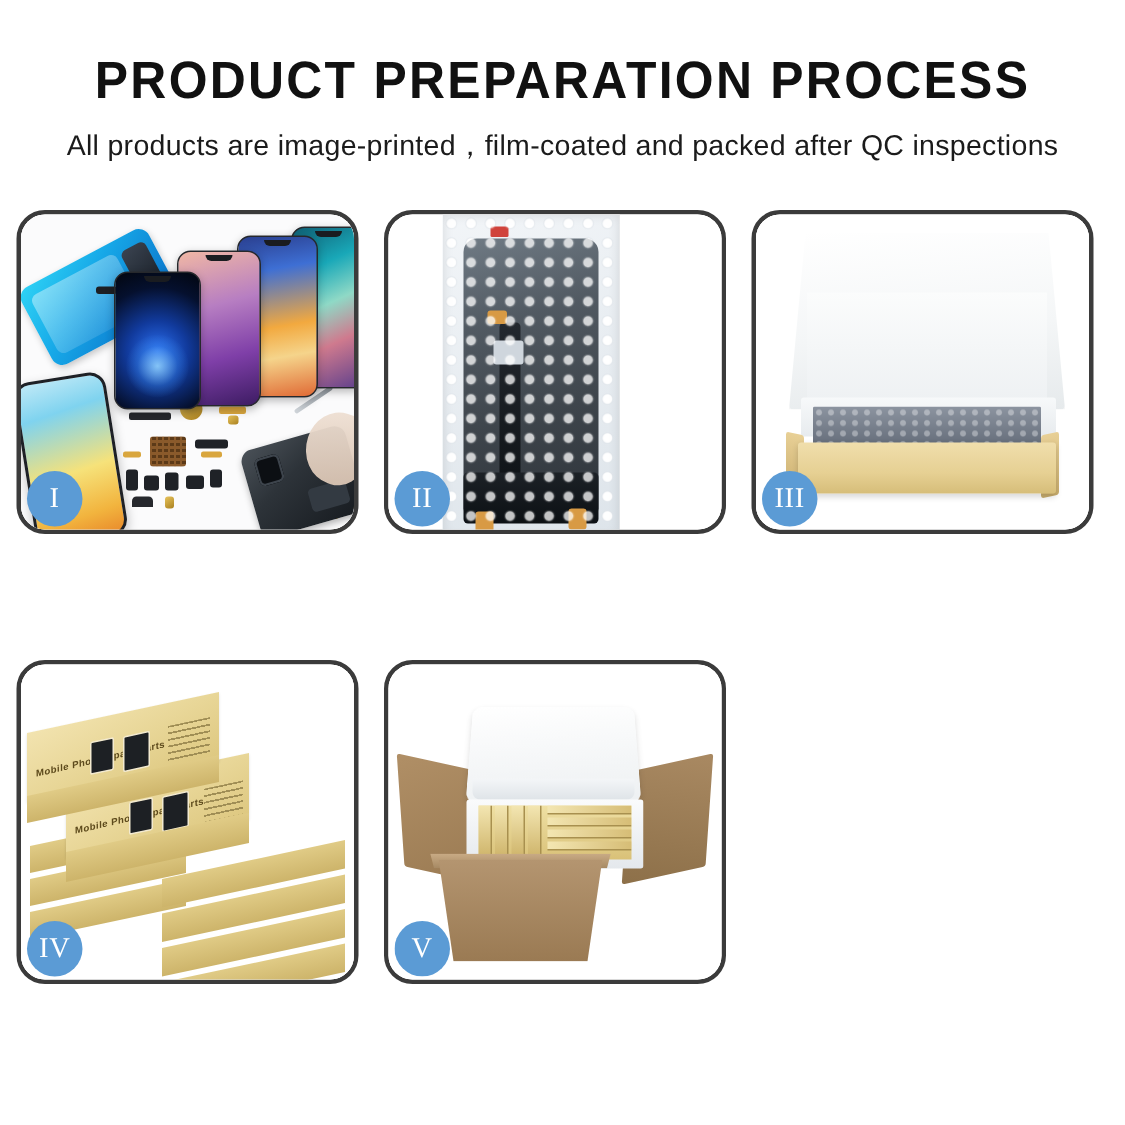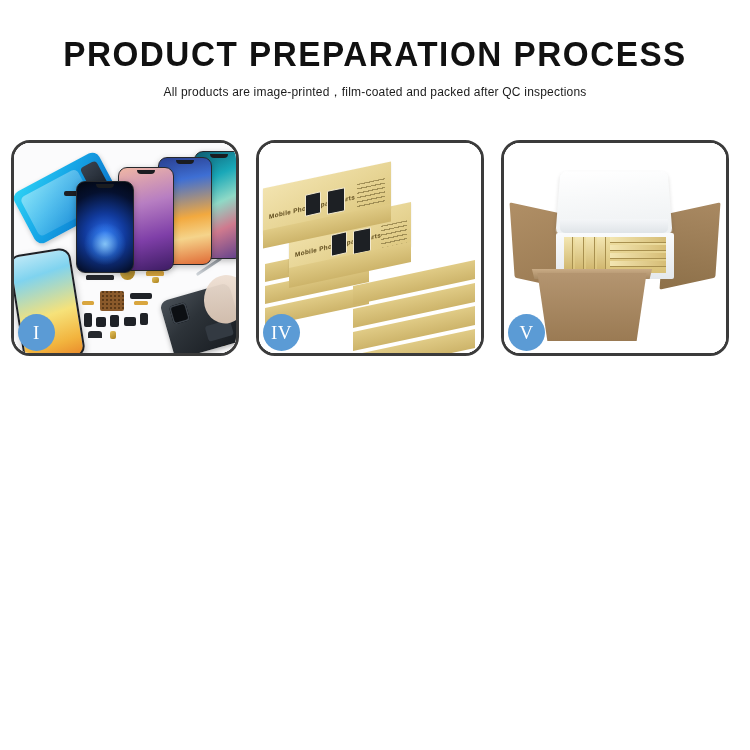--- a/index.html
+++ b/index.html
@@ -23,21 +23,21 @@
     letter-spacing: 1.6px;
     color: #111111;
     line-height: 1;
     transform: scaleX(0.95);
     white-space: nowrap;
   }
 
   #page-subtitle {
     margin-top: 13px;
     font-family: "Liberation Sans", sans-serif;
-    font-size: 12px;
+    font-size: 19px;
     font-weight: 400;
     letter-spacing: 0.2px;
     color: #1b1b1b;
     white-space: nowrap;
   }
 
   
   #panel-grid {
     position: absolute;
     left: 11px;
@@ -443,21 +443,51 @@
         <div class="part part-gold" style="right:16px;top:80px; width:5px;  height:5px; border-radius:50%;"></div>
 
         <div class="p1-housing"></div>
         <div class="p1-hand"></div>
         <div class="p1-tweezer"></div>
       </div>
     </div>
     <div class="badge">I</div>
   </div>
 
-
+  <div class="panel">
+    <div class="panel-inner">
+      <div class="p2-bg"></div>
+      <div class="p2-wrap">
+        <div class="p2-screen"></div>
+        <div class="p2-red-tab"></div>
+        <div class="p2-flex"></div>
+        <div class="p2-connector"></div>
+        <div class="p2-gold-a"></div>
+        <div class="p2-bottom"></div>
+        <div class="p2-gold-b"></div>
+        <div class="p2-gold-c"></div>
+        <div class="p2-bubbles"></div>
+      </div>
+    </div>
+    <div class="badge">II</div>
+  </div>
+
+  <div class="panel">
+    <div class="panel-inner">
+      <div class="p3-bg"></div>
+      <div class="p3-lid"></div>
+      <div class="p3-lid-inner"></div>
+      <div class="p3-foam"></div>
+      <div class="p3-grey-pad"></div>
+      <div class="p3-tray-left"></div>
+      <div class="p3-tray-right"></div>
+      <div class="p3-tray"></div>
+    </div>
+    <div class="badge">III</div>
+  </div>
 
   <div class="panel">
     <div class="panel-inner">
       <div class="p4-bg"></div>
       <div class="p4-stack">
 
         <div class="p4-side-face" style="left:2px;  top:96px;  width:104px; height:18px;"></div>
         <div class="p4-side-face" style="left:2px;  top:118px; width:104px; height:18px;"></div>
         <div class="p4-side-face" style="left:2px;  top:140px; width:104px; height:18px;"></div>
 

